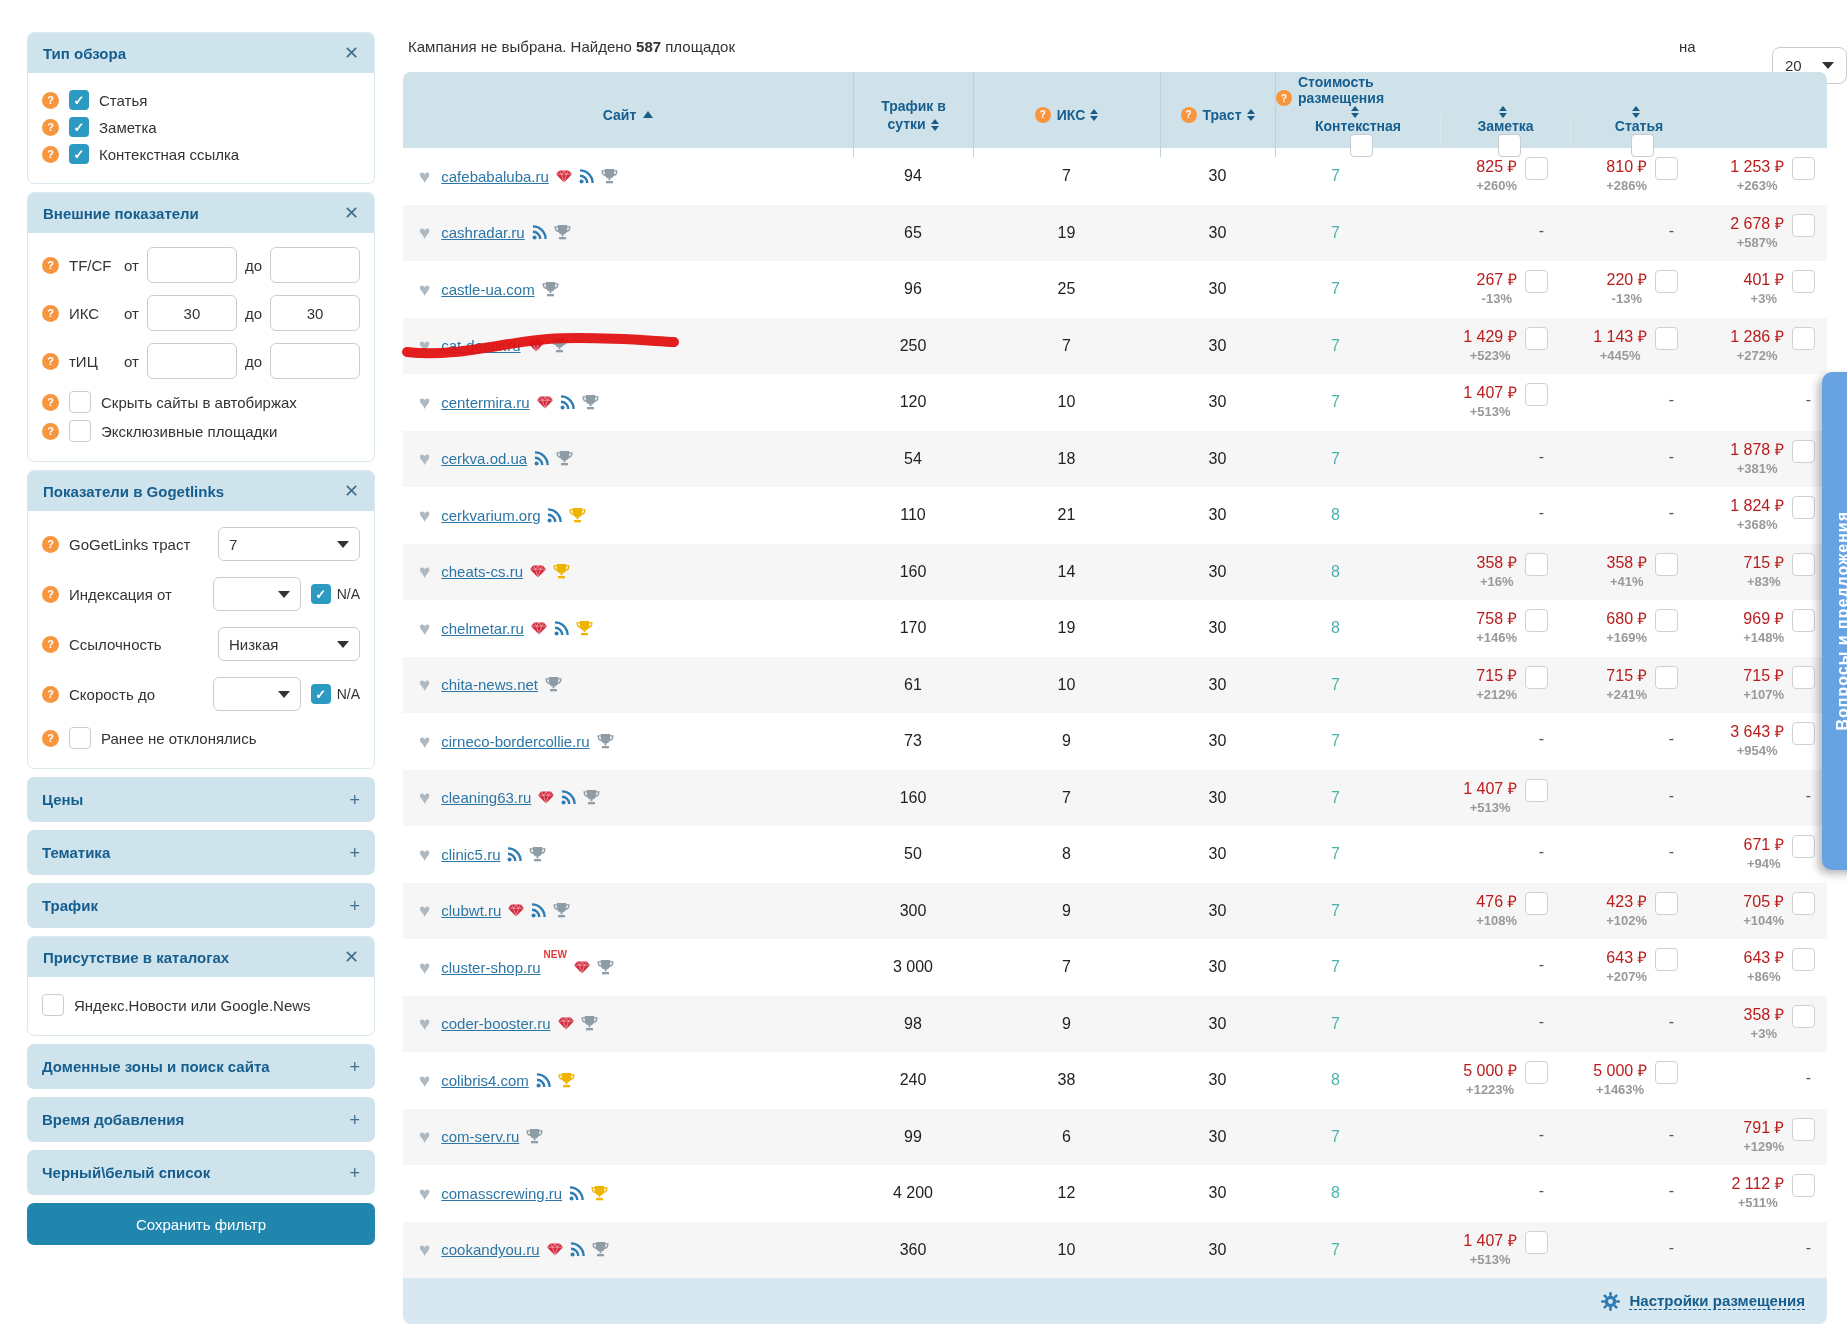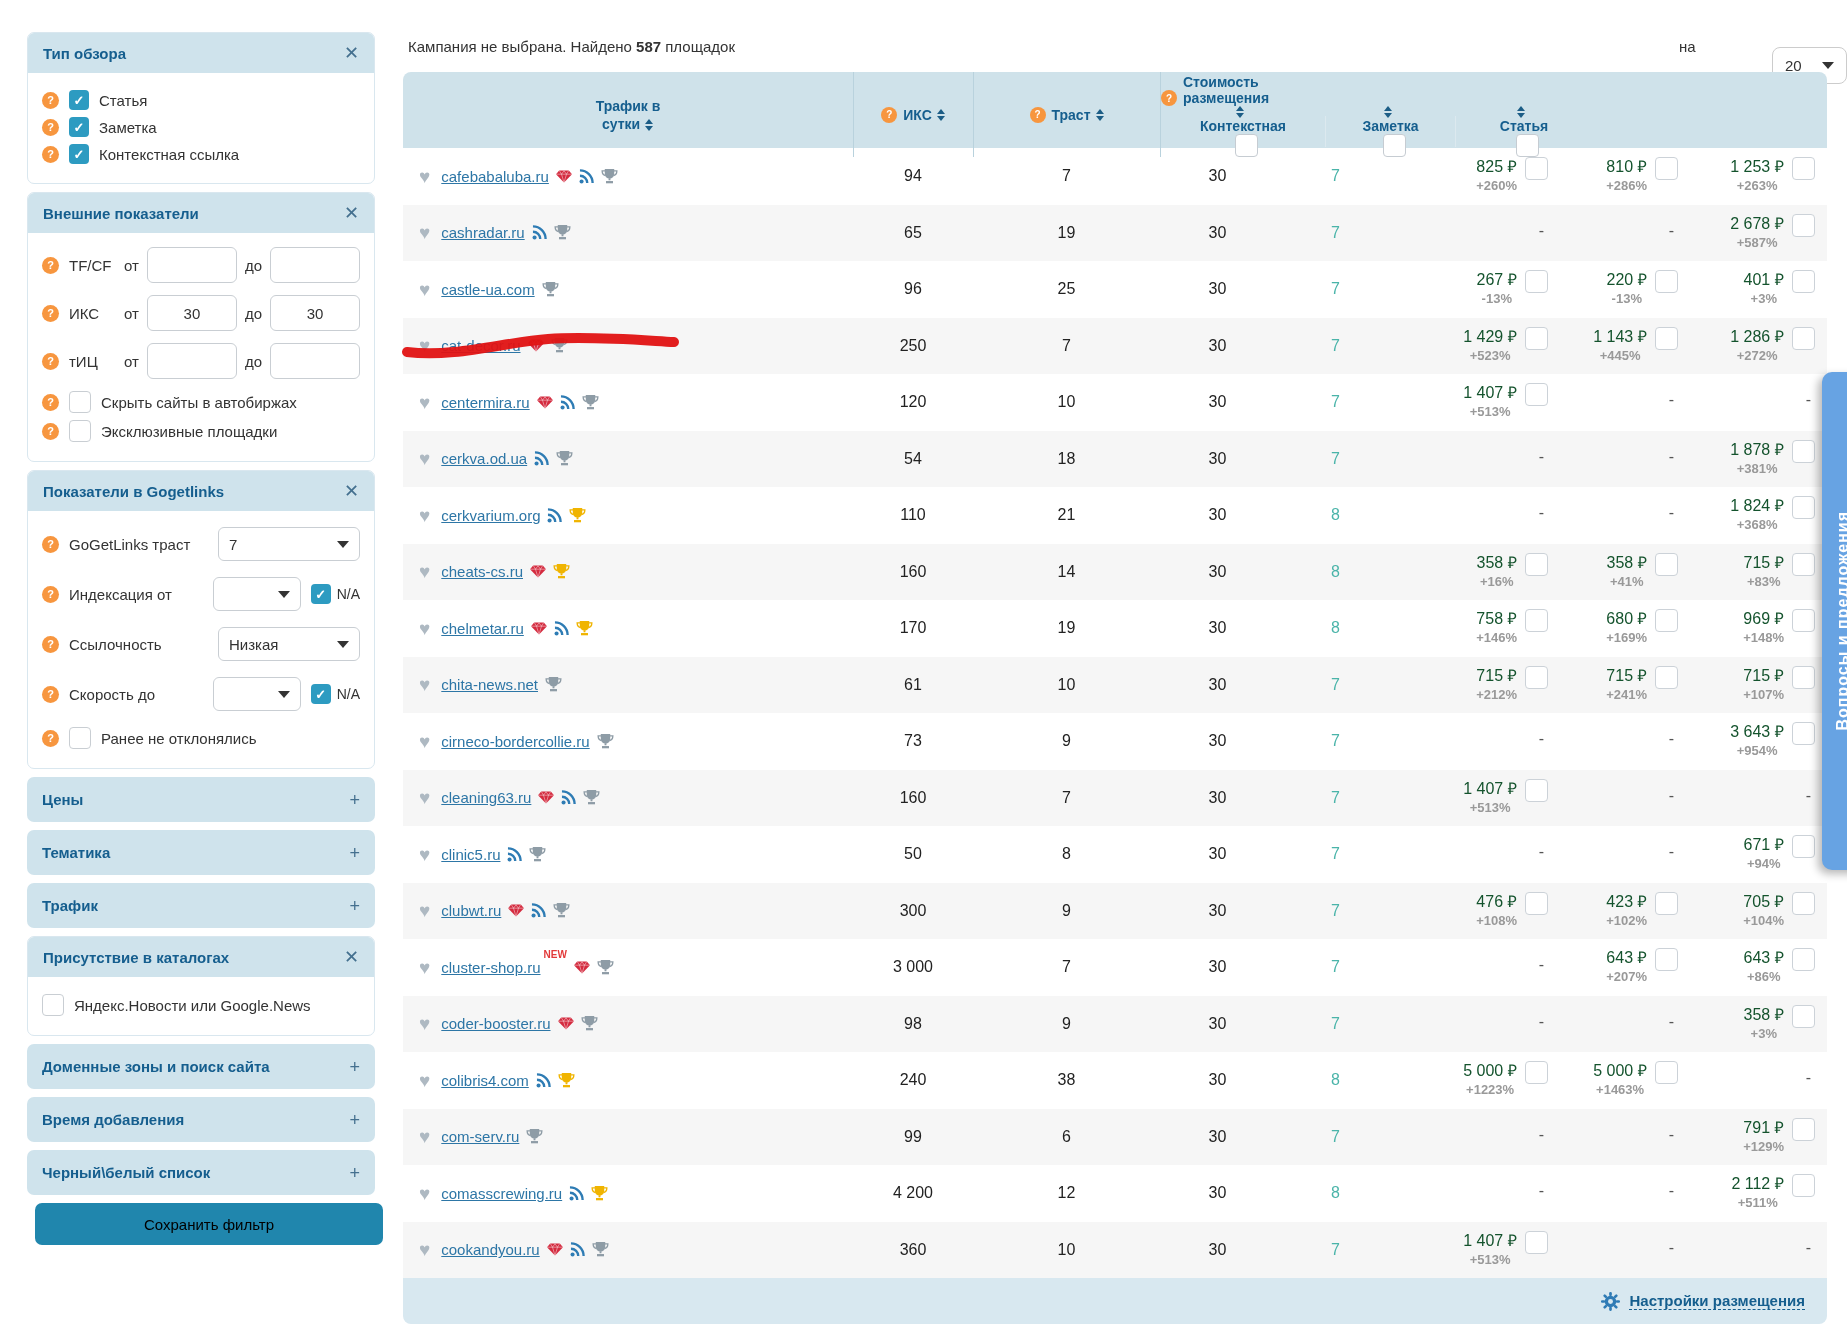--- a/index.html
+++ b/index.html
@@ -28,22 +28,22 @@
   .grow{display:flex;align-items:center;margin:0 0 16px 0;}
   .grow .gl{flex:1;font-size:15px;}
   .sel{background:#fff;border:1px solid #c9ced3;border-radius:6px;height:34px;display:flex;align-items:center;
        padding:0 10px;font-size:15px;color:#333;box-sizing:border-box;}
   .sel .tri{margin-left:auto;width:0;height:0;border-left:6px solid transparent;border-right:6px solid transparent;
        border-top:7px solid #333;}
   .sel.w142{width:142px;}.sel.w88{width:88px;}
   .na{font-size:14px;color:#333;margin-left:6px;}
   .band{background:#cfe3ec;border-radius:7px;height:45px;display:flex;align-items:center;padding:0 15px;
         color:#155e8e;font-weight:bold;font-size:15px;margin-bottom:8px;box-sizing:border-box;}
-  #save-btn{width:100%;height:42px;background:#2086ad;border:none;border-radius:7px;color:#000000;font-size:15px;
-        font-family:"Liberation Sans",sans-serif;cursor:pointer;margin-left:8px;}
+  #save-btn{width:100%;height:42px;background:#2086ad;border:none;border-radius:7px;color:#ffffff;font-size:15px;
+        font-family:"Liberation Sans",sans-serif;cursor:pointer;}
   
   #campaign{position:absolute;left:408px;top:38px;font-size:15px;color:#333;}
   #campaign b{font-weight:bold;}
   #perpage{position:absolute;left:1635px;top:28px;display:flex;align-items:center;}
   #perpage .ppl{font-size:15px;color:#333;margin-right:14px;line-height:37px;margin-left:44px;}
   #ppsel{width:79px;height:37px;background:#fff;border:1px solid #ccc;border-radius:8px;display:flex;
         align-items:center;padding:0 12px;box-sizing:border-box;font-size:15px;}
   #ppsel .tri{margin-left:auto;width:0;height:0;border-left:6px solid transparent;border-right:6px solid transparent;
         border-top:7px solid #333;}
   
@@ -74,21 +74,21 @@
   .trow:nth-child(even){background:#f6f6f6;}
   .c-site{display:flex;align-items:center;padding-left:16px;}
   .heart{color:#aeb9c2;font-size:19px;margin-right:11px;cursor:pointer;line-height:1;}
   .slink{color:#2d76a6;font-size:15px;text-decoration:underline;cursor:pointer;}
   .new{color:#e23a3a;font-size:10px;font-weight:bold;margin:-10px 0 16px 3px;}
   .ic{margin-left:7px;display:inline-flex;align-items:center;}
   .c-num{text-align:center;font-size:16px;color:#222;}
   .c-trust a{color:#4ab4a9;font-size:16px;text-decoration:none;cursor:pointer;}
   .c-price{display:flex;justify-content:flex-end;align-items:flex-start;padding-top:9px;box-sizing:border-box;height:100%;}
   .pb{display:flex;flex-direction:column;align-items:center;}
-  .pv{font-size:16px;color:#14532d;line-height:20px;white-space:nowrap;}
+  .pv{font-size:16px;color:#b91c1c;line-height:20px;white-space:nowrap;}
   .pc{font-size:13px;color:#999;line-height:17px;font-weight:bold;}
   .cb{width:21px;height:21px;background:#fff;border:1px solid #ccd2d8;border-radius:4px;margin:0 12px 0 8px;flex:none;}
   .dash{width:100%;text-align:right;padding:8px 16px 0 0;color:#555;font-size:16px;}
   #tfoot{height:46px;background:#d8e8f0;border-radius:0 0 8px 8px;display:flex;align-items:center;
         justify-content:flex-end;padding-right:22px;}
   #tfoot a{color:#155e8e;font-weight:bold;font-size:15px;text-decoration:none;
         border-bottom:1.5px dashed #155e8e;cursor:pointer;margin-left:9px;}
   
   #sidetab{position:absolute;left:1822px;top:372px;width:42px;height:498px;background:#67a3e3;
         border-radius:10px 0 0 10px;box-shadow:-4px 4px 8px rgba(0,0,0,.28);display:flex;align-items:center;
@@ -268,20 +268,24 @@
   <span class="ppl">на странице</span>
   <div id="ppsel">
     <span>20</span>
     <span class="tri"></span>
   </div>
 </div>
 
 <div id="table">
   <div id="thead">
     <div class="hc">
+      <span>Сайт</span>
+      <span class="asc"></span>
+    </div>
+    <div class="hc">
       <span><span>Трафик в</span><br>
       <span>сутки</span><span class="sort"><i class="u"></i><i class="d"></i></span></span>
     </div>
     <div class="hc">
       <span class="q hq">?</span>
       <span>ИКС</span>
       <span class="sort">
           <i class="u"></i>
           <i class="d"></i>
         </span>

